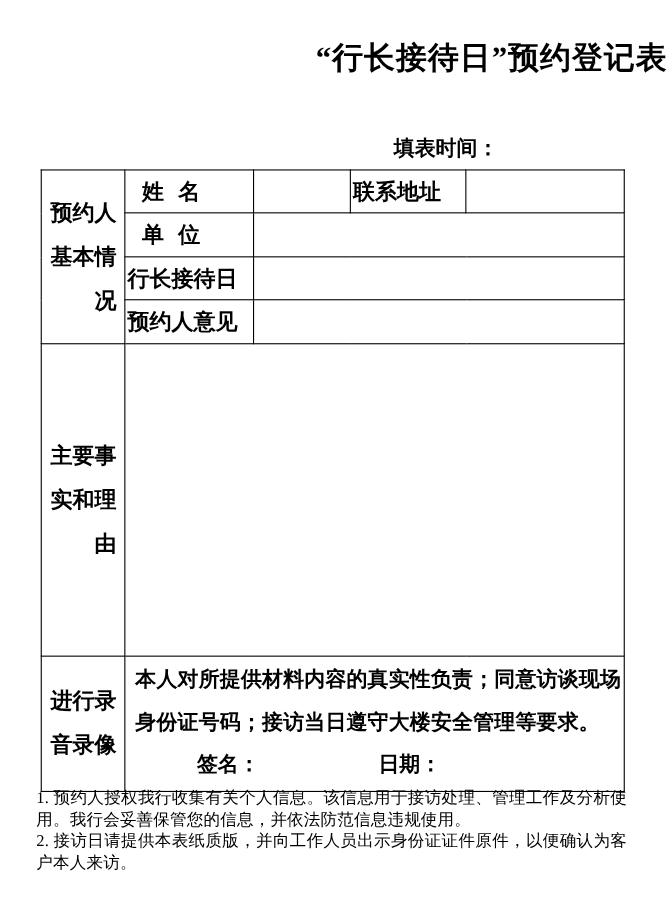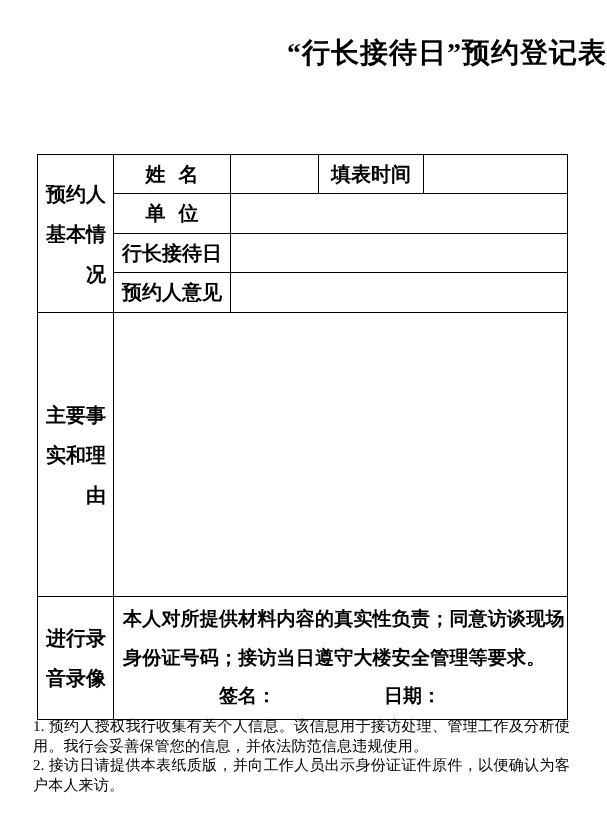--- a/index.html
+++ b/index.html
@@ -37,73 +37,74 @@
   .c1 { width: 76px; } .c2 { width: 117px; } .c3 { width: 88px; }
   .c4 { width: 105px; } .c5 { width: 144px; }
 
   td.section-label {
     text-align: right;
     font-size: 20px; font-weight: bold;
     line-height: 40px;
     padding: 0 7px;
   }
   td.field-label {
-    text-align: center;
+    text-align: left;
     font-size: 20px; font-weight: bold;
     padding: 0 2px;
     white-space: nowrap;
   }
   .spaced { letter-spacing: 13px; text-indent: 13px; }
   td.value-cell { background: #fff; }
 
   td.opinion-cell { padding: 2px 20px 4px 9px; vertical-align: top; }
   .statement-line {
     font-size: 19px; font-weight: bold;
     line-height: 39px;
     white-space: nowrap;
     letter-spacing: 0.2px;
   }
   .sign-row {
     display: flex;
     font-size: 19px; font-weight: bold;
     line-height: 38px;
     white-space: nowrap;
   }
-  .sign-label { margin-left: 96px; text-align: right; }
+  .sign-label { margin-left: 56px; text-align: right; }
   .date-label { margin-left: 108px; }
 
   .notes {
     position: absolute; top: 717px; left: 33px; width: 537px;
     font-size: 15px; line-height: 19.5px;
     text-align: justify;
   }
   .note-item { letter-spacing: 0.2px; }
 </style>
 </head>
 <body>
 
 <div class="page">
 
   <div class="doc-title">“行长接待日”预约登记表</div>
 
+  <div class="fill-time">填表时间：</div>
 
   <table class="form">
     <colgroup>
       <col class="c1">
         <col class="c2">
         <col class="c3">
         <col class="c4">
         <col class="c5">
     </colgroup>
     <tbody>
         <tr style="height:39px;">
       <td class="section-label" rowspan="4">预约人基本情况</td>
       <td class="field-label spaced">姓名</td>
       <td class="value-cell"></td>
-      <td class="field-label">填表时间</td>
+      <td class="field-label">联系地址</td>
       <td class="value-cell"></td>
     </tr>
     <tr style="height:40px;">
       <td class="field-label spaced">单位</td>
       <td class="value-cell" colspan="3"></td>
     </tr>
     <tr style="height:39px;">
       <td class="field-label">行长接待日</td>
       <td class="value-cell" colspan="3"></td>
     </tr>

